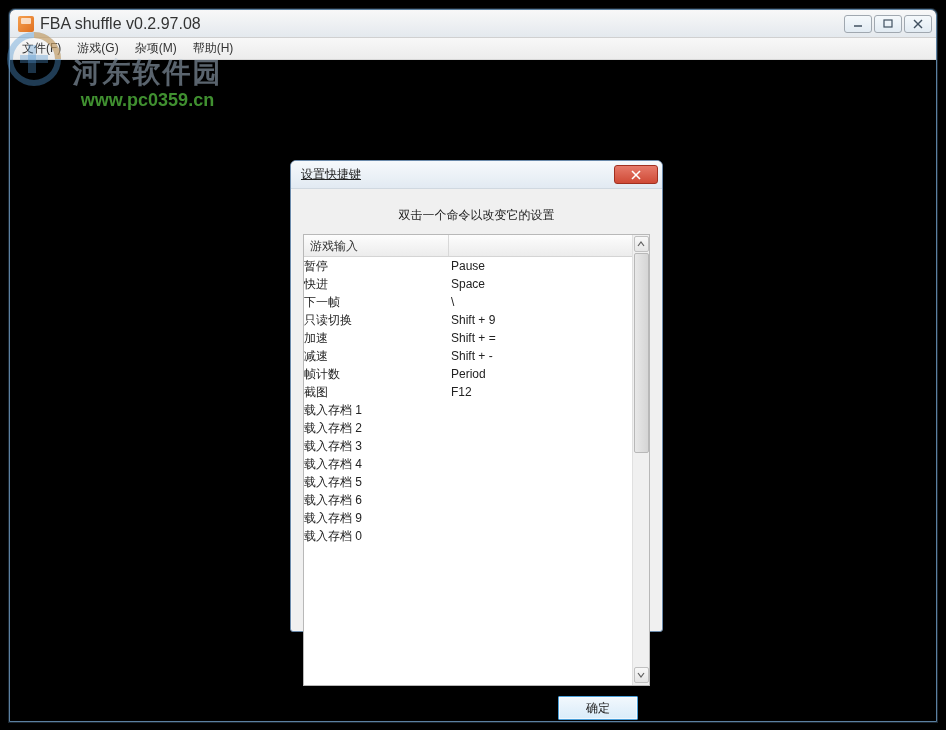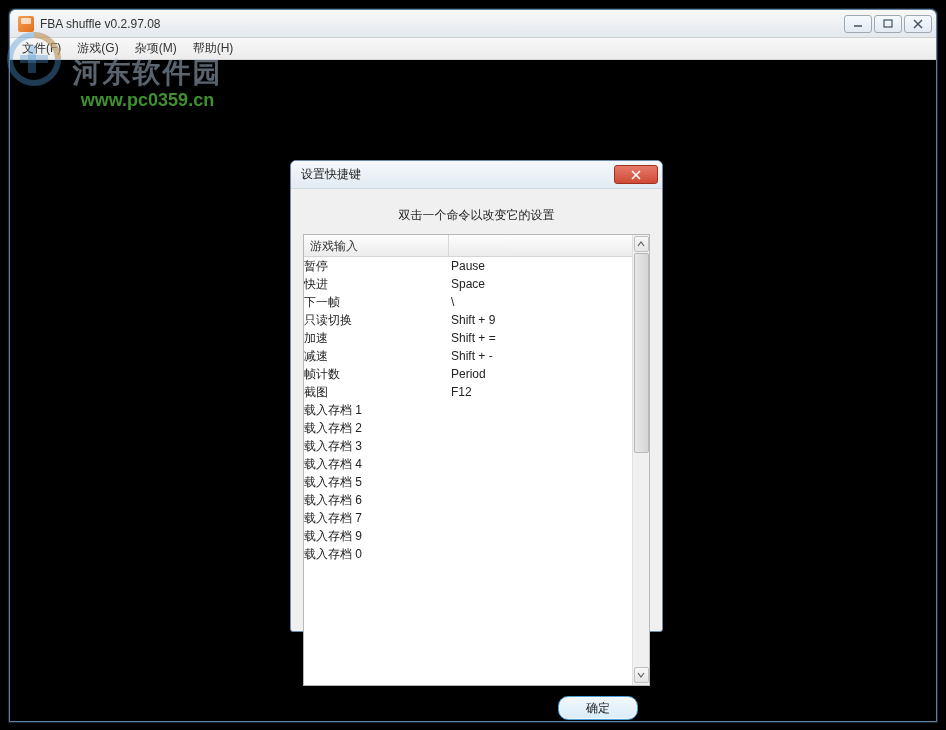--- a/index.html
+++ b/index.html
@@ -10,33 +10,33 @@
 .wm-logo { width: 56px; height: 56px; position: relative; display: inline-block; vertical-align: middle; }
 .wm-text { display: inline-block; vertical-align: middle; margin-left: 6px; margin-top: 48px; }
 .wm-title { color: rgba(180,200,220,0.5); font-size: 28px; font-weight: bold; letter-spacing: 2px; }
 .wm-url { color: rgba(80,180,60,0.8); font-size: 18px; font-weight: bold; margin-top: -2px; text-align: center; }
 
 
 .main-window { position: absolute; top: 9px; left: 9px; width: 928px; height: 713px; background: #000; border: 1px solid #5a7fa0; border-radius: 6px 6px 0 0; box-shadow: 0 0 0 1px rgba(90,127,160,0.3); }
 .titlebar { height: 28px; background: linear-gradient(to bottom, #f8f8f8, #e4e9ee); border-bottom: 1px solid #d0d0d0; border-radius: 5px 5px 0 0; display: flex; align-items: center; padding: 0 4px 0 8px; }
 .tb-icon { width: 16px; height: 16px; margin-right: 6px; background: linear-gradient(135deg, #f5a050, #e07020); border-radius: 2px; position: relative; }
 .tb-icon::before { content: ""; position: absolute; top: 2px; left: 3px; width: 10px; height: 6px; background: #fff; border-radius: 1px; opacity: 0.7; }
-.tb-title { font-size: 12px; color: #333; flex: 1; }
+.tb-title { font-size: 16px; color: #333; flex: 1; }
 .tb-controls { display: flex; gap: 2px; }
 .tb-btn { width: 28px; height: 18px; border: 1px solid #a0a8b0; border-radius: 3px; background: linear-gradient(to bottom, #f5f9fc, #e2ebf3); display: flex; align-items: center; justify-content: center; font-size: 11px; color: #405060; cursor: default; }
 
 .menubar { height: 22px; background: linear-gradient(to bottom, #f8f8f8, #ececec); border-bottom: 1px solid #d8d8d8; display: flex; align-items: center; padding: 0 4px; }
 .menu-item { padding: 2px 8px; font-size: 12px; color: #333; cursor: default; }
 
 .client-area { position: absolute; top: 51px; left: 1px; right: 1px; bottom: 1px; background: #000; }
 
 
 .dialog { position: absolute; top: 160px; left: 290px; width: 373px; height: 472px; background: #f0f0f0; border: 1px solid #6b8aab; border-radius: 6px 6px 3px 3px; box-shadow: 0 4px 20px rgba(0,0,0,0.4), inset 0 0 0 1px rgba(255,255,255,0.3); }
 .dlg-titlebar { height: 28px; background: linear-gradient(to bottom, #f6f9fc, #e2eaf2); border-bottom: 1px solid #d0d8e0; border-radius: 5px 5px 0 0; display: flex; align-items: center; padding: 0 4px 0 10px; }
-.dlg-title { font-size: 12px; color: #222; flex: 1; }
+.dlg-title { font-size: 12px; color: #222; flex: 1; text-decoration: underline; }
 .dlg-close { width: 44px; height: 19px; background: linear-gradient(to bottom, #e67a6a, #cf4a36); border: 1px solid #a03020; border-radius: 3px; display: flex; align-items: center; justify-content: center; cursor: default; }
 .dlg-close svg { width: 10px; height: 10px; }
 
 .dlg-body { padding: 10px 12px; }
 .dlg-instruction { text-align: center; font-size: 12px; color: #222; padding: 8px 0 10px; }
 
 .list-wrap { border: 1px solid #b8b8b8; background: #fff; height: 452px; display: flex; }
 .list-main { flex: 1; overflow: hidden; }
 .list-header { height: 22px; background: linear-gradient(to bottom, #fdfdfd, #ececec); border-bottom: 1px solid #d4d4d4; display: flex; }
 .col-h { font-size: 12px; color: #333; padding: 3px 6px; border-right: 1px solid #d8d8d8; }
@@ -46,21 +46,21 @@
 .row { display: flex; height: 18px; font-size: 12px; color: #222; align-items: center; }
 .row .c1 { width: 145px; padding-left: 0; white-space: nowrap; }
 .row .c2 { flex: 1; padding-left: 2px; white-space: nowrap; }
 
 .scrollbar-v { width: 17px; background: #f0f0f0; border-left: 1px solid #e0e0e0; position: relative; }
 .sb-btn { width: 15px; height: 16px; background: linear-gradient(to bottom, #f8f8f8, #e5e5e5); border: 1px solid #c0c0c0; border-radius: 2px; margin: 1px auto; display: flex; align-items: center; justify-content: center; font-size: 8px; color: #606060; cursor: default; }
 .sb-btn.down { position: absolute; bottom: 1px; left: 0; right: 0; }
 .sb-thumb { position: absolute; top: 18px; left: 1px; width: 15px; height: 200px; background: linear-gradient(to right, #e8e8e8, #d5d5d5); border: 1px solid #b8b8b8; border-radius: 2px; }
 
 .dlg-footer { padding: 10px 12px 0; display: flex; justify-content: flex-end; }
-.ok-btn { width: 80px; height: 24px; background: linear-gradient(to bottom, #f2f8fd, #d9ecf9); border: 1px solid #4a9fd8; border-radius: 10px; font-size: 12px; color: #222; cursor: default; box-shadow: inset 0 0 0 1px rgba(255,255,255,0.6); }
+.ok-btn { width: 80px; height: 24px; background: linear-gradient(to bottom, #f2f8fd, #d9ecf9); border: 1px solid #4a9fd8; border-radius: 1px; font-size: 12px; color: #222; cursor: default; box-shadow: inset 0 0 0 1px rgba(255,255,255,0.6); }
 </style>
 </head>
 <body>
 
 <div class="watermark">
   <span class="wm-logo">
     <svg viewBox="0 0 56 56">
         <circle cx="28" cy="28" r="24" fill="none" stroke="rgba(80,150,210,0.4)" stroke-width="6"></circle>
         <path d="M28 4 A24 24 0 0 1 52 28" fill="none" stroke="rgba(240,160,60,0.5)" stroke-width="6"></path>
         <rect x="22" y="14" width="8" height="28" fill="rgba(80,150,210,0.35)"></rect>
@@ -173,24 +173,20 @@
             </div>
             <div class="row">
               <span class="c1">载入存档 5</span>
               <span class="c2"></span>
             </div>
             <div class="row">
               <span class="c1">载入存档 6</span>
               <span class="c2"></span>
             </div>
             <div class="row">
-              <span class="c1">载入存档 7</span>
-              <span class="c2"></span>
-            </div>
-            <div class="row">
               <span class="c1">载入存档 9</span>
               <span class="c2"></span>
             </div>
             <div class="row">
               <span class="c1">载入存档 0</span>
               <span class="c2"></span>
             </div>
           </div>
       </div>
       <div class="scrollbar-v">

